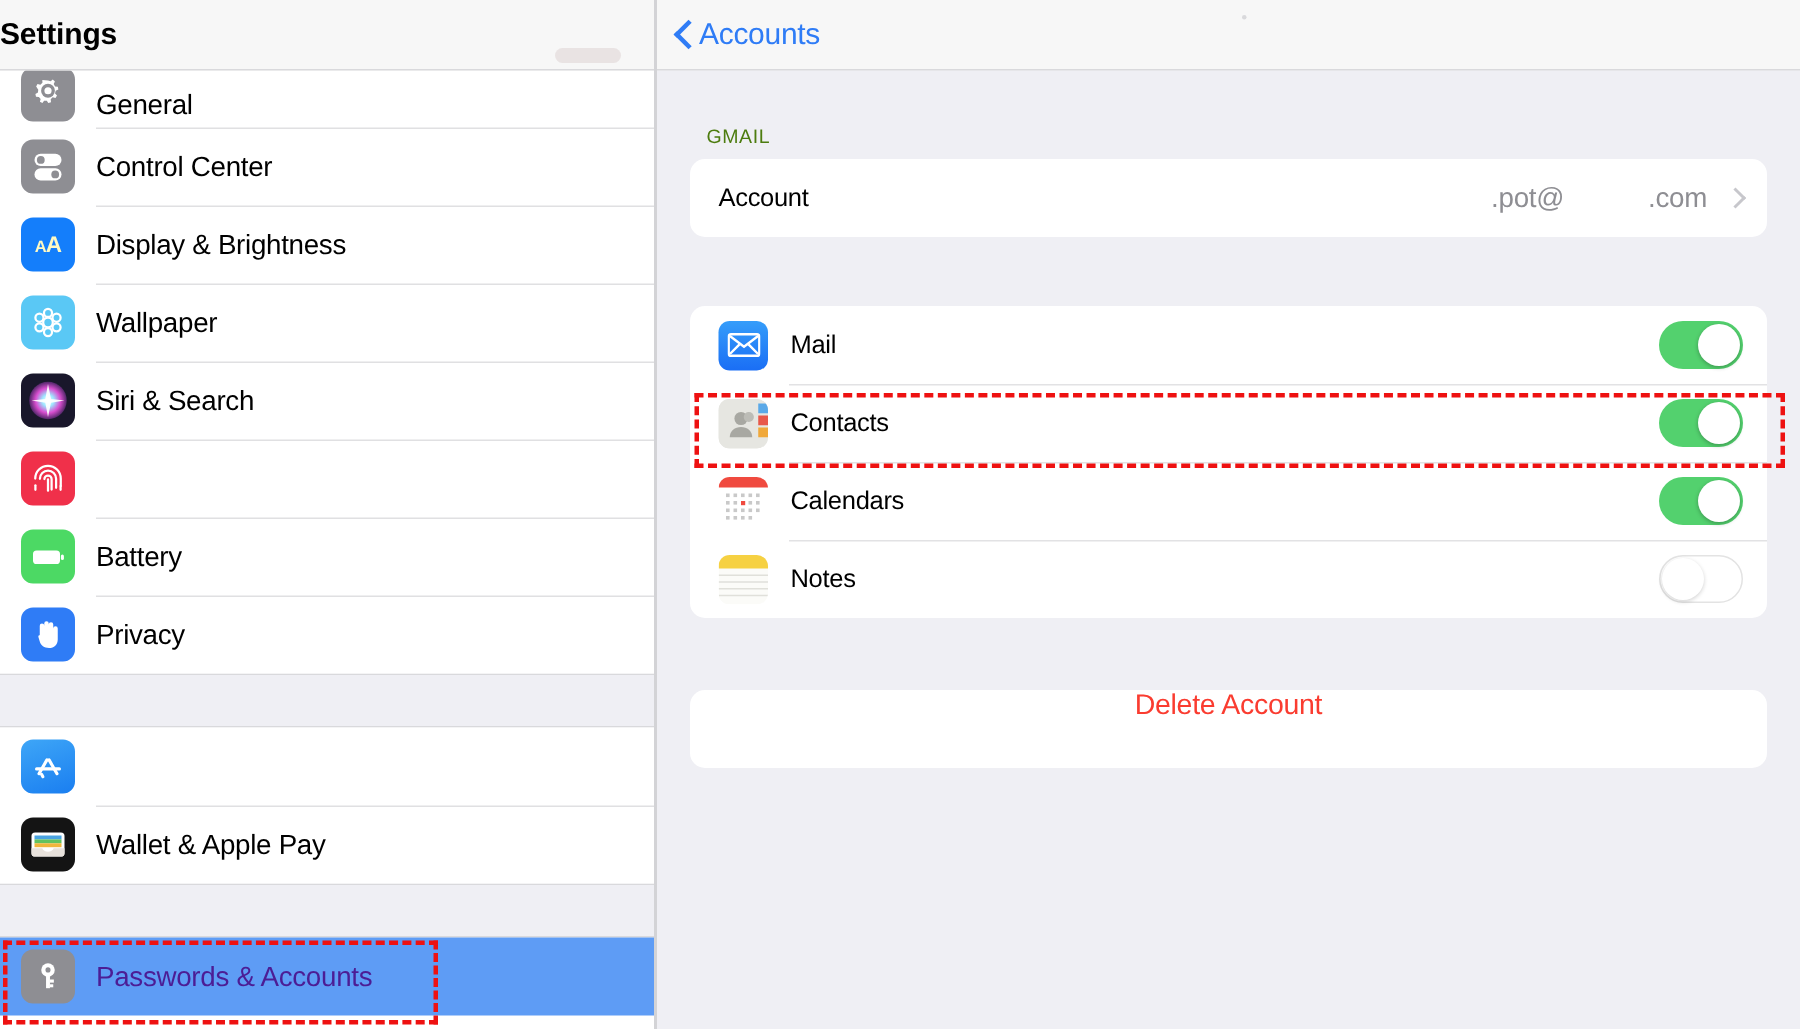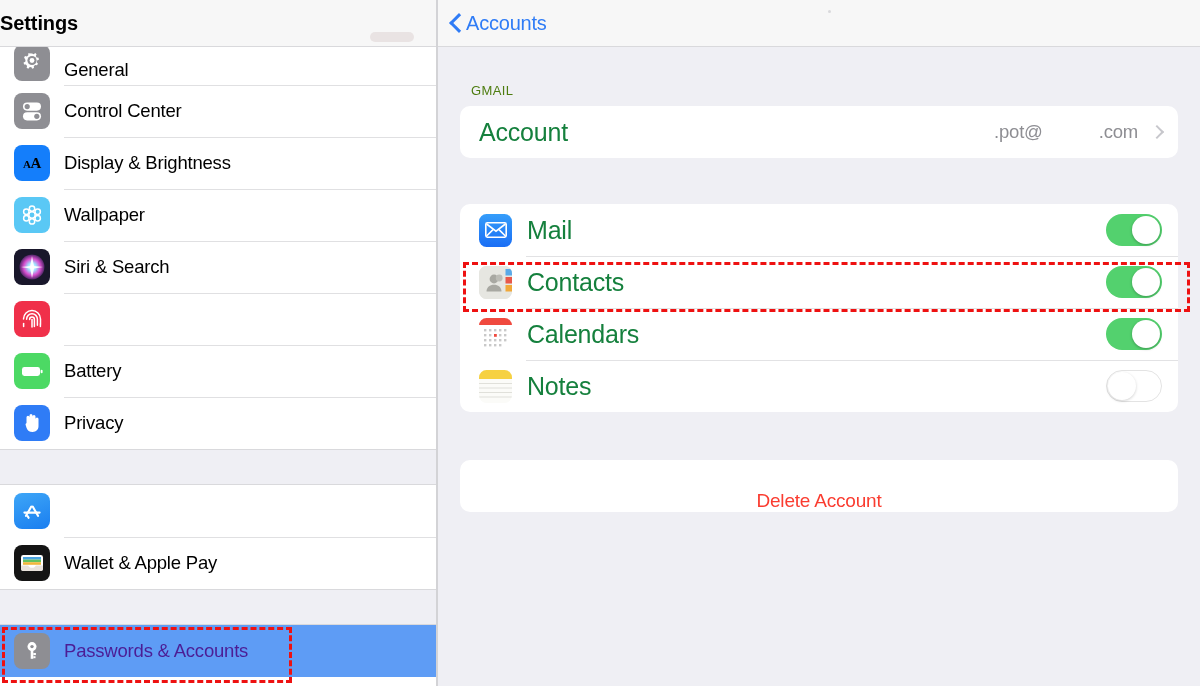--- a/index.html
+++ b/index.html
@@ -77,21 +77,21 @@
   .ico-wallpaper { background: #5ac8f5; }
   .ico-siri { background: #19172b; }
   .ico-touchid { background: #f0304a; }
   .ico-battery { background: #4cd964; }
   .ico-privacy { background: #2f7cf6; }
   .ico-appstore { background: linear-gradient(160deg,#3ea6f7,#1a7ef0); }
   .ico-wallet { background: #141414; }
   .ico-key { background: #8e8e93; }
 
   .ico-label {
-    color: #000000; font-size: 15px; font-weight: bold; letter-spacing: -0.5px; font-family: Liberation Serif, serif;
+    color: #fef9c3; font-size: 15px; font-weight: bold; letter-spacing: -0.5px;
   }
   .ico-label .sm { font-size: 11px; }
 
   .gear-svg, .sw-svg, .wp-svg, .siri-svg, .tid-svg,
   .batt-svg, .hand-svg, .as-svg, .wallet-svg, .key-svg { display:block; }
 
   
   .panel {
     flex: 1; height: 686px;
     background: #efeff4;
@@ -135,36 +135,36 @@
 
   .crow {
     height: 52px; display: flex; align-items: center;
     padding: 0 16px 0 19px;
     position: relative;
   }
   .crow + .crow::before {
     content: ""; position: absolute; top: 0; left: 66px; right: 0;
     height: 1px; background: #e2e2e4;
   }
-  .crow-label { font-size: 25px; color: #15803d; letter-spacing: -0.2px; }
+  .crow-label { font-size: 17px; color: #000000; letter-spacing: -0.2px; }
   .crow-icon + .crow-label { margin-left: 15px; }
   .crow-spacer { flex: 1; }
   .crow-value {
     font-size: 18.5px; color: #8e8e93; letter-spacing: -0.2px;
     display: flex; align-items: center;
   }
   .val-a { margin-right: 56px; }
   .chev-right {
     width: 10px; height: 10px; margin-left: 14px;
     border-right: 2.4px solid #c7c7cc;
     border-top: 2.4px solid #c7c7cc;
     transform: rotate(45deg);
   }
   .delete-row {
-    height: 52px; display: flex; align-items: flex-end; justify-content: center;
+    height: 52px; display: flex; align-items: flex-start; justify-content: center;
   }
   .delete-label { font-size: 19px; color: #fa3c30; letter-spacing: -0.2px; }
 
   
   .aico {
     width: 33px; height: 33px; border-radius: 7.5px;
     flex: 0 0 33px; overflow: hidden; position: relative;
   }
   .aico-mail { background: linear-gradient(180deg,#359dfa,#1a6ef5); display:flex; align-items:center; justify-content:center; }
   .aico-contacts { background: #e9e9e4; }

